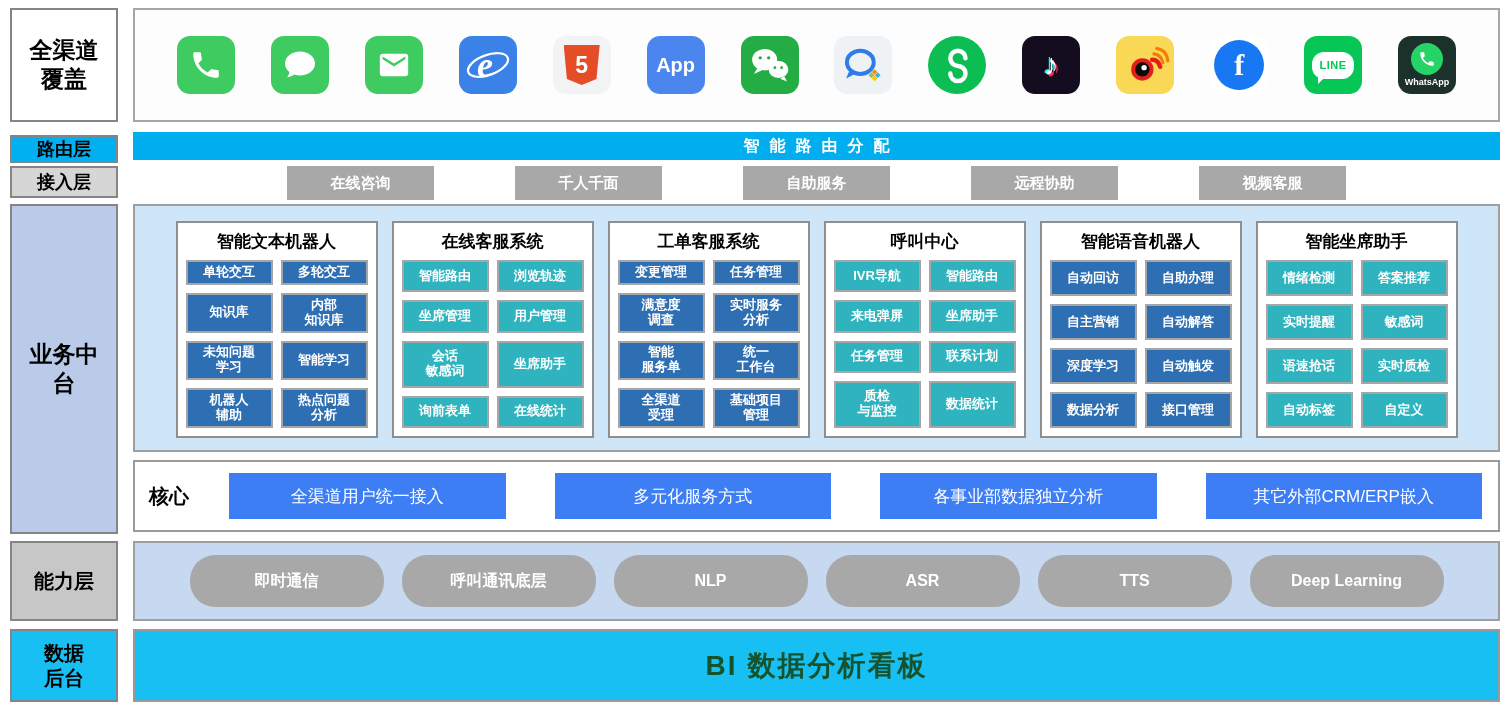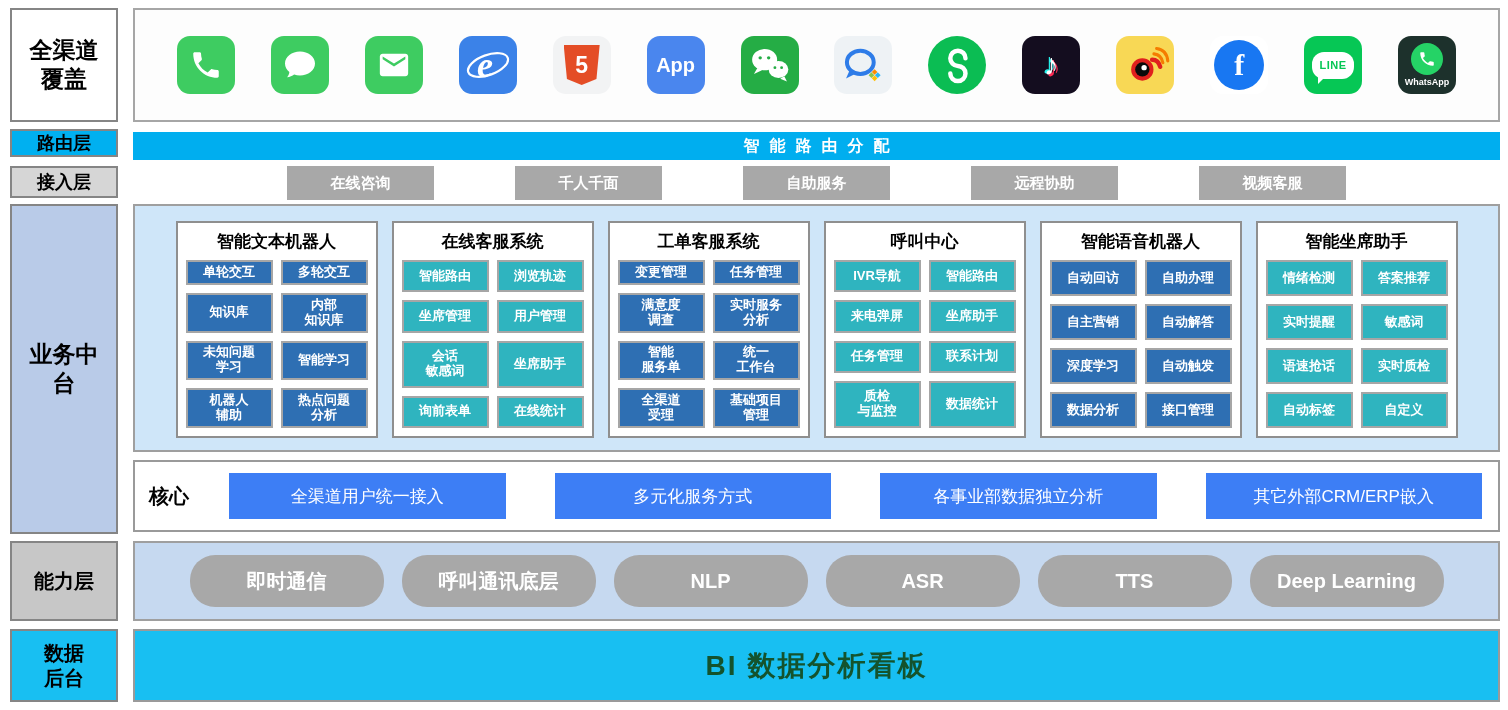--- a/index.html
+++ b/index.html
@@ -10,21 +10,21 @@
   }
   .abs{position:absolute;box-sizing:border-box;}
 
   
   .side{
     position:absolute;left:10px;width:108px;box-sizing:border-box;
     border:2px solid #858585;display:flex;align-items:center;justify-content:center;
     text-align:center;font-weight:bold;white-space:pre-line;line-height:1.25;
   }
   #side-channel{top:8px;height:114px;background:#ffffff;font-size:23px;}
-  #side-routing{top:129px;height:28px;background:#00b0f0;font-size:18px;}
+  #side-routing{top:135px;height:28px;background:#00b0f0;font-size:18px;}
   #side-access{top:166px;height:32px;background:#d6d6d6;font-size:18px;}
   #side-business{top:204px;height:330px;background:#b9cbe8;font-size:23px;}
   #side-capability{top:541px;height:80px;background:#c7c7c7;font-size:20px;}
   #side-data{top:629px;height:73px;background:#18bff2;font-size:20px;}
 
   
   .main{left:133px;width:1367px;}
 
   
   #channel-strip{
@@ -124,21 +124,21 @@
     flex:1;height:46px;background:#3d7ef5;color:#fff;font-size:17px;
     display:flex;align-items:center;justify-content:center;
   }
 
   
   #capability-row{
     top:541px;height:80px;background:#c6d9f0;border:2px solid #9f9f9f;
     display:flex;align-items:center;justify-content:center;gap:18px;
   }
   .cap-btn{
-    width:194px;height:52px;background:#a8a8a8;color:#fff;font-weight:bold;font-size:20px;
+    width:194px;height:52px;background:#a8a8a8;color:#fff;font-weight:bold;font-size:16px;
     display:flex;align-items:center;justify-content:center;border-radius:25px;
   }
 
   
   #data-bar{
     top:629px;height:73px;background:#18bff2;border:2px solid #9a9a9a;
     display:flex;align-items:center;justify-content:center;
     color:#14532d;font-size:28px;font-weight:600;letter-spacing:2px;
   }
 </style>

